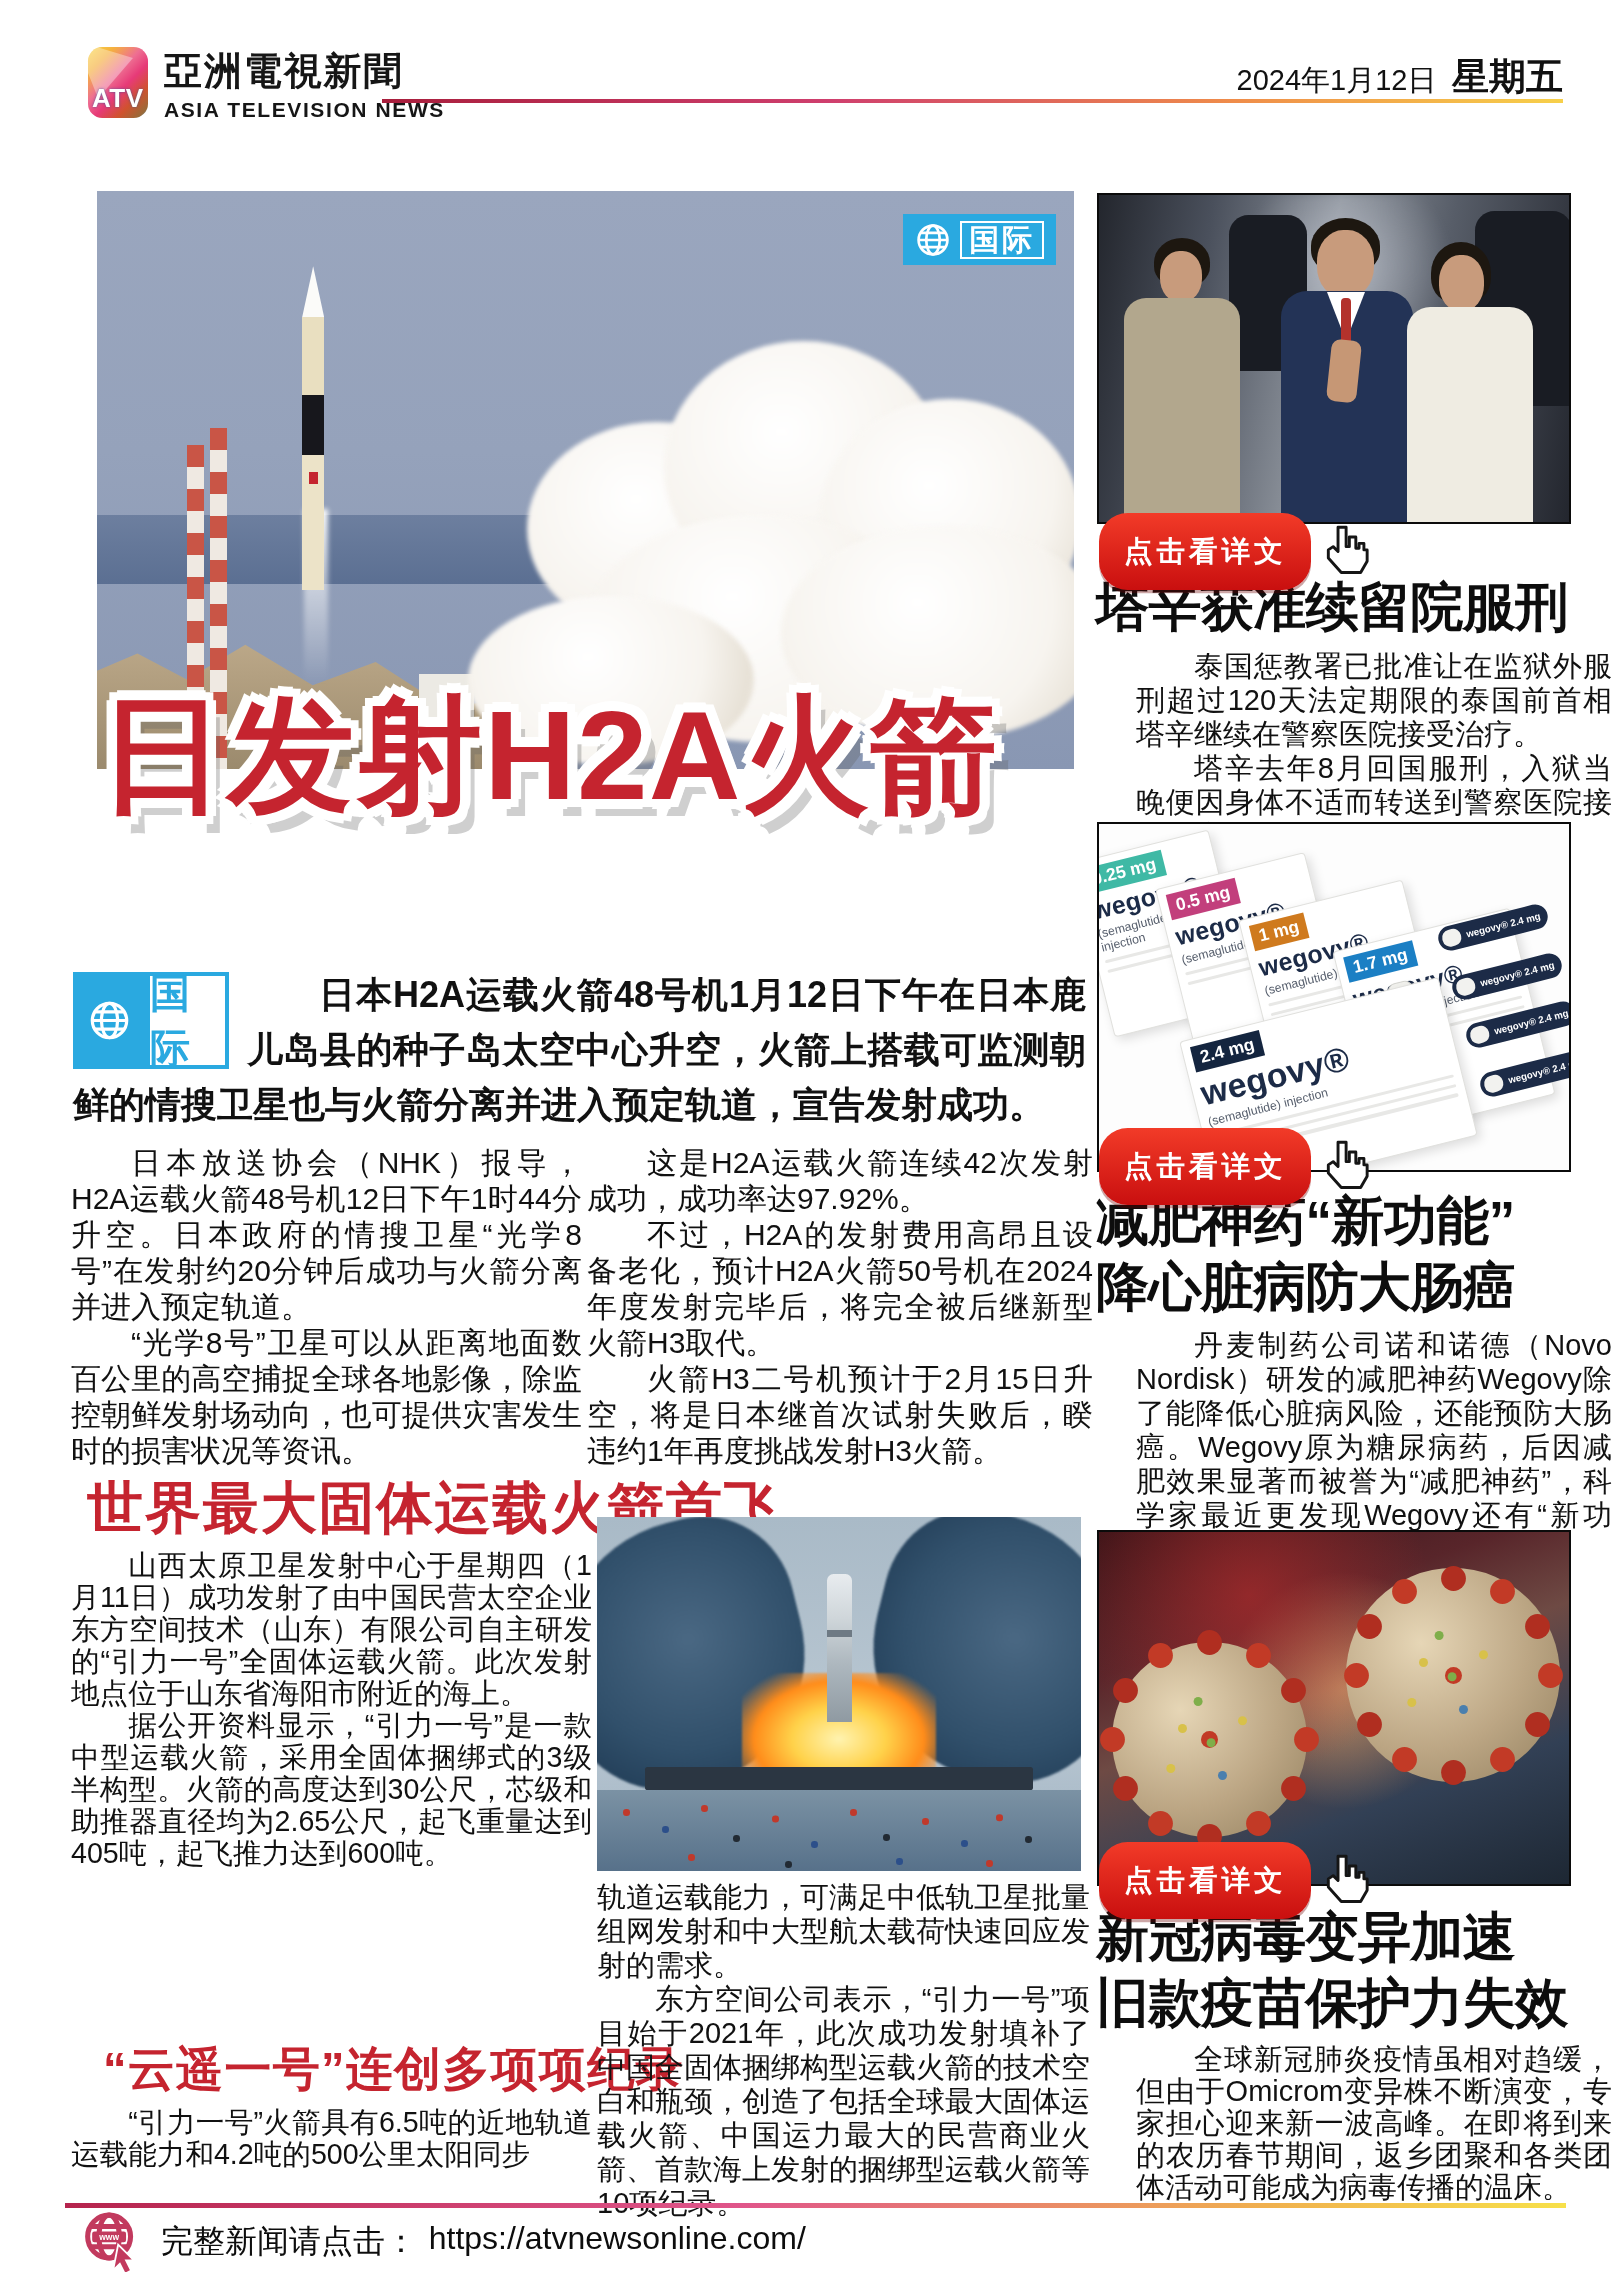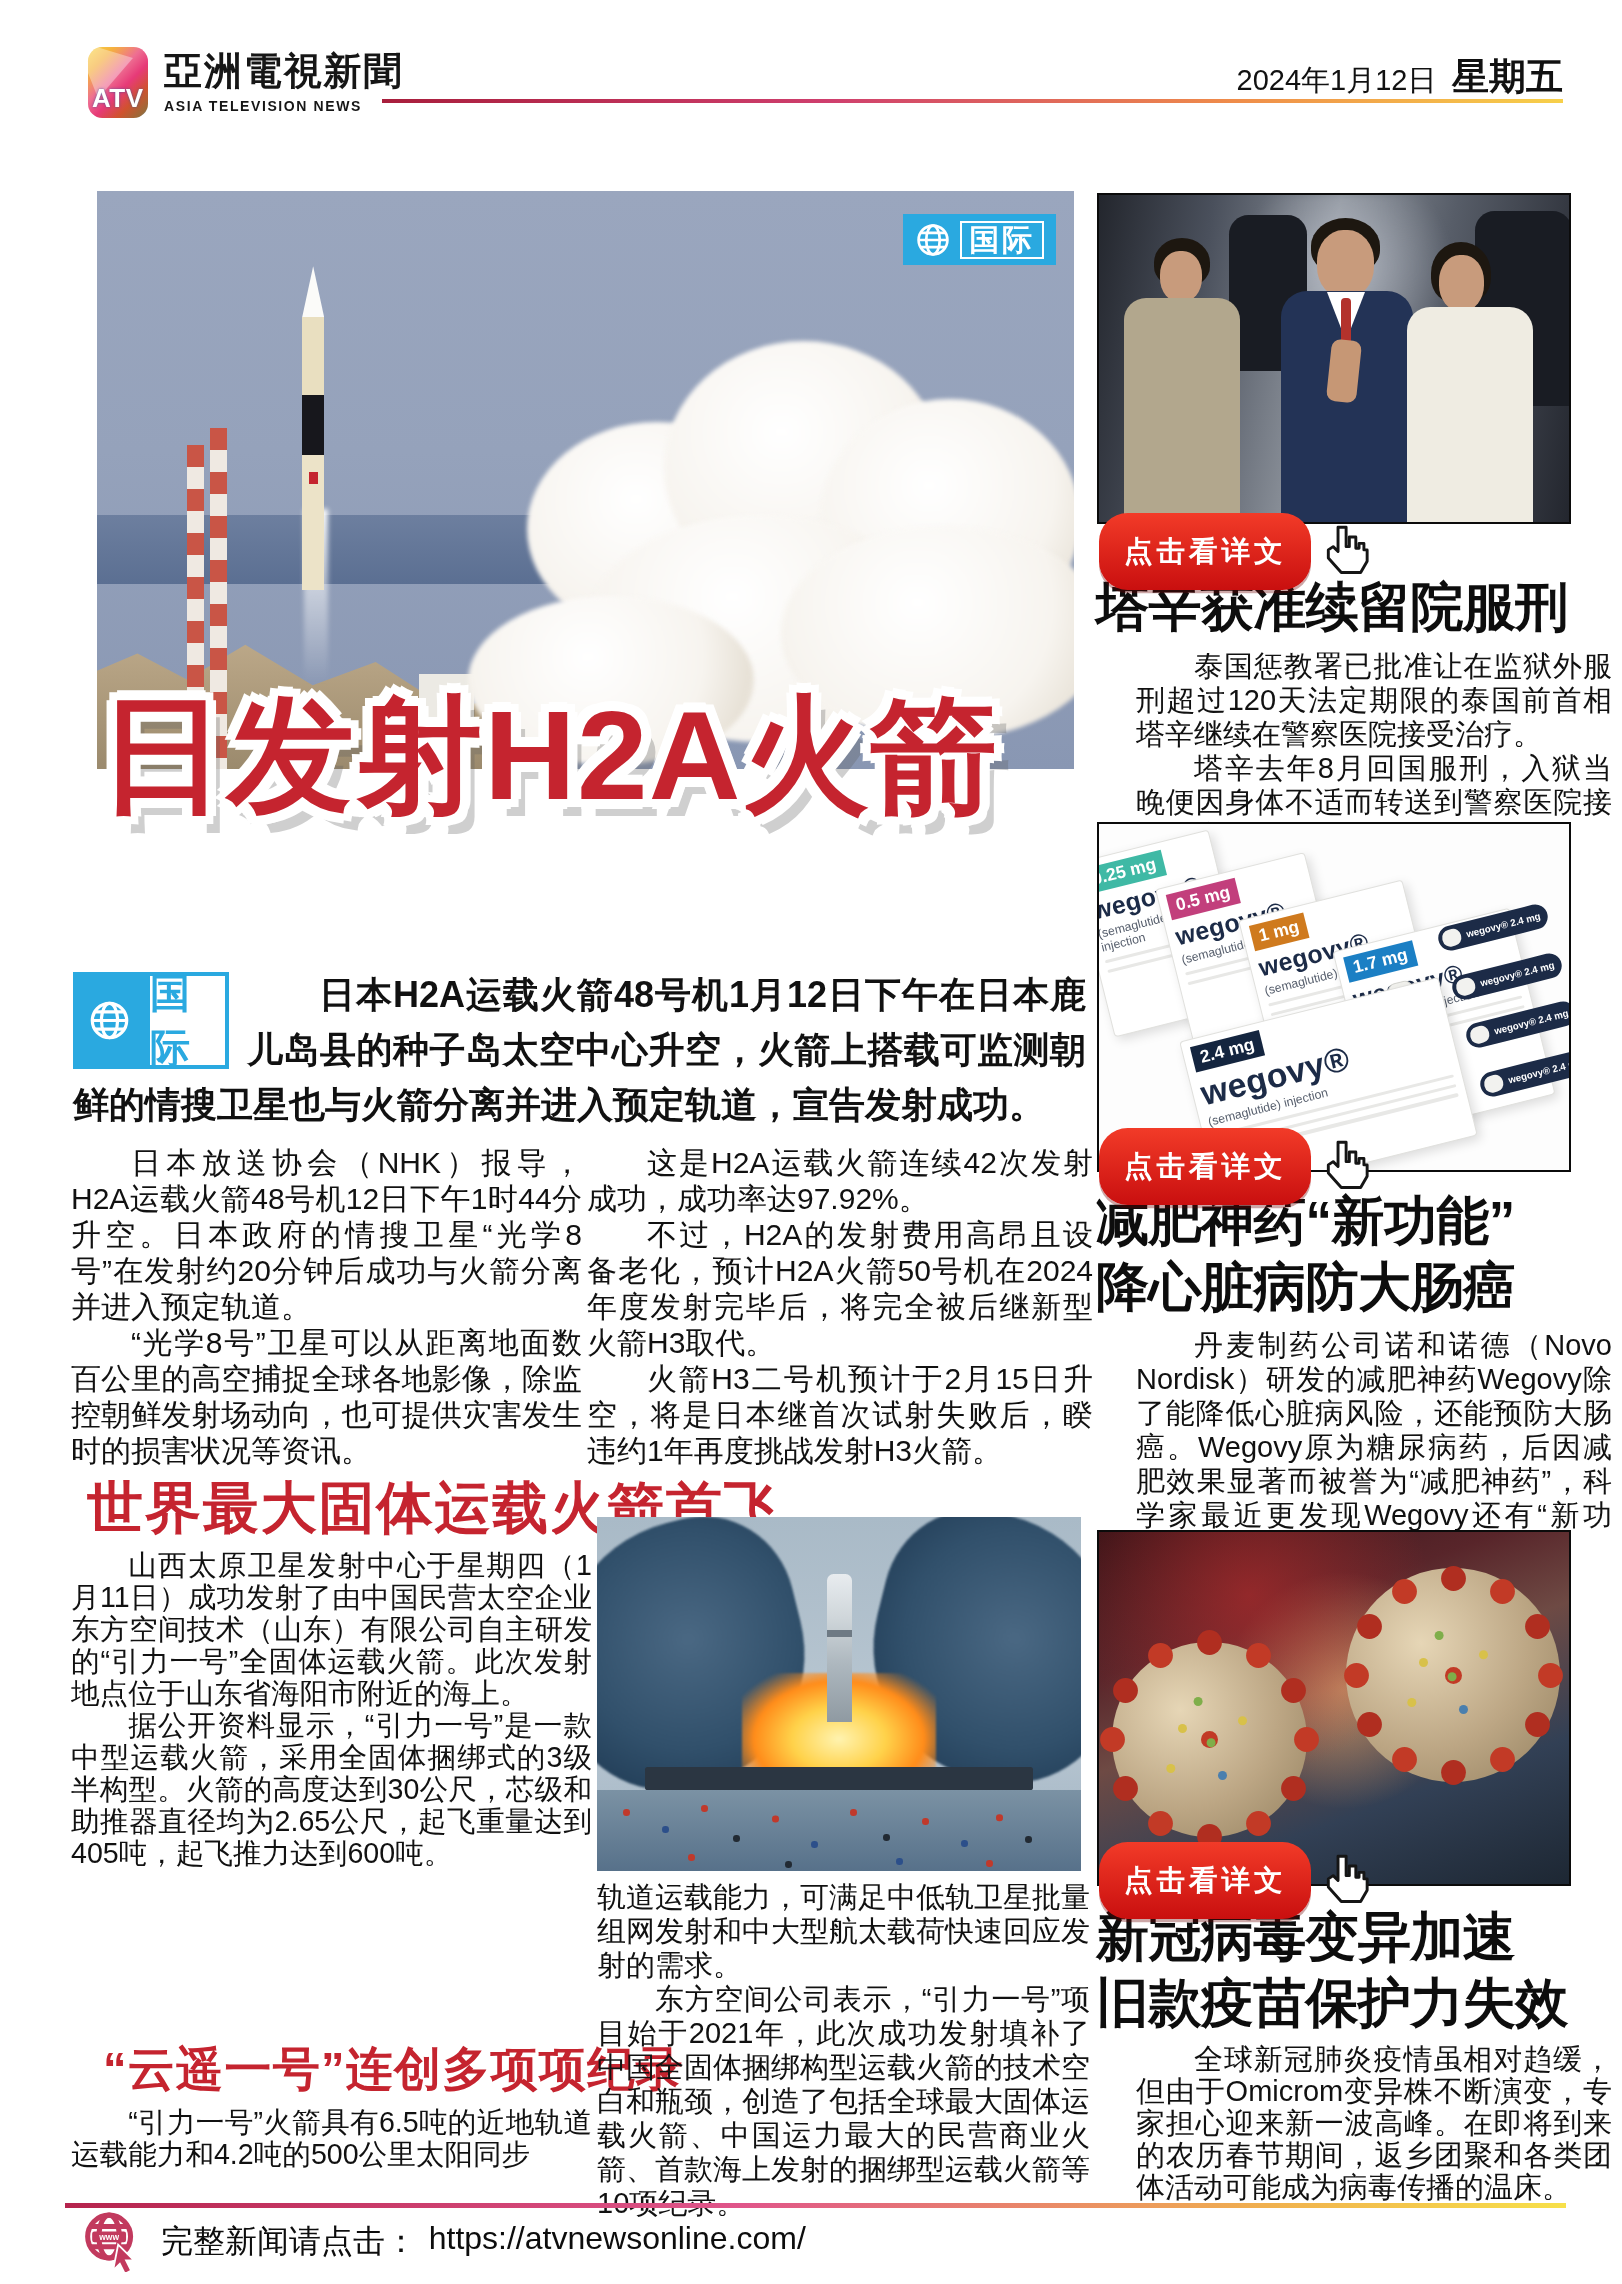--- a/index.html
+++ b/index.html
@@ -9,21 +9,21 @@
 
   
   .logo{left:88px;top:47px;width:60px;height:71px;border-radius:14.3px;overflow:hidden;
         background:linear-gradient(135deg,#f9d84a 0%,#f5b13e 20%,#ee6f92 42%,#e73a78 58%,#d0522e 76%,#9a6a38 92%,#3d8fc4 100%);}
   .logo:before{content:"";position:absolute;left:-13px;top:-6.5px;width:58px;height:58px;background:rgba(255,255,255,.35);
         clip-path:polygon(0 0,100% 30%,40% 100%);}
   .logo-text{position:absolute;left:3.9px;bottom:3.9px;font-size:26px;font-weight:900;color:#fff;
         text-shadow:0 0 2.6px rgba(40,90,160,.8);letter-spacing:0.6px;}
   .brand{left:164px;top:52px;}
   .brand-cn{font-size:38px;font-weight:900;letter-spacing:1.9px;line-height:1;color:#161616;}
-  .brand-en{font-size:14px;font-weight:bold;letter-spacing:1.6px;margin-top:7.8px;color:#161616;}
+  .brand-en{font-size:21px;font-weight:bold;letter-spacing:1.6px;margin-top:7.8px;color:#161616;}
   .hdate{right:60px;top:58px;display:flex;align-items:flex-end;gap:15.6px;}
   .hdate .d{font-size:29px;line-height:1;}
   .hdate .w{font-size:37px;font-weight:900;line-height:1;}
   .hline{left:382px;top:99px;width:1181px;height:3.9px;
         background:linear-gradient(90deg,#a81e3c 0%,#cf3f6e 38%,#ef8c4a 72%,#f7d04a 100%);}
 
   
   .mphoto{left:97px;top:191px;width:977px;height:578px;overflow:hidden;
         background:linear-gradient(180deg,#9aa6be 0%,#95a2bb 45%,#8997b3 100%);}
   .sea{left:0;top:56%;width:52%;height:12%;background:linear-gradient(180deg,#6d7f9f,#5b6f92);}

